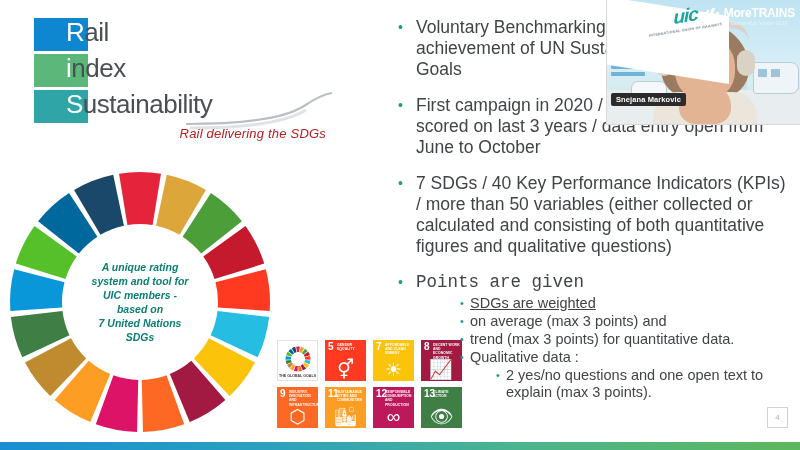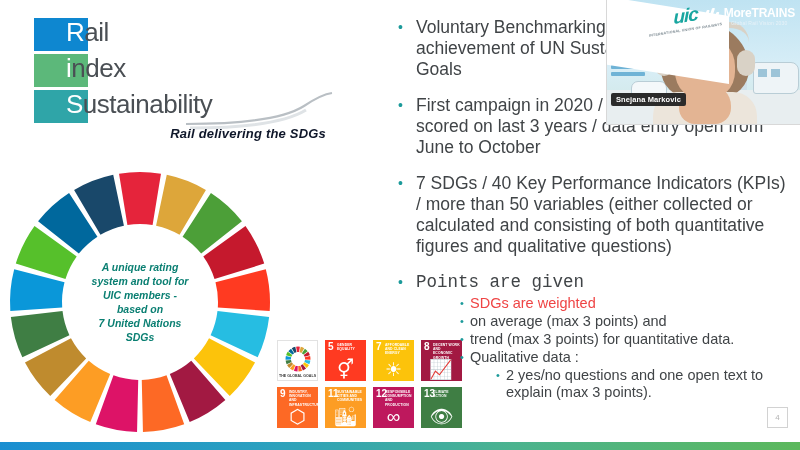--- a/index.html
+++ b/index.html
@@ -18,21 +18,21 @@
     position:absolute;top:-5px;left:32px;
     font-size:26px;font-weight:normal;letter-spacing:-0.5px;
     color:#4a4f54;line-height:38px;white-space:nowrap;
   }
   .logo-word .cap{color:#ffffff;}
   #logo-row-1 .logo-swatch{background:#0e87d0;}
   #logo-row-2 .logo-swatch{background:#2fa5a8;}
   #logo-row-3 .logo-swatch{background:#5cb87a;}
   #logo-tagline{
     position:absolute;right:8px;top:108px;
-    font-size:13px;font-style:italic;font-weight:bold;color:#0f172a;
+    font-size:13px;font-style:italic;font-weight:normal;color:#b91c1c;
     letter-spacing:0.2px;
   }
   #logo-swoosh{position:absolute;left:150px;top:72px;}
 
   
   #sdg-wheel{position:absolute;left:6px;top:168px;width:268px;height:268px;}
   #wheel-center-text{
     position:absolute;left:50%;top:50%;transform:translate(-50%,-50%);
     width:128px;text-align:center;
     font-size:10.5px;line-height:14px;font-weight:bold;font-style:italic;
@@ -279,21 +279,21 @@
           <span class="txt" style="color: rgb(64, 68, 71);">7 SDGs / 40 Key Performance Indicators (KPIs) / more than 50 variables (either collected or calculated and consisting of both quantitative figures and qualitative questions)</span>
         </div>
         <div class="bullet" style="margin-bottom: 0px;">
           <span class="dot" style="color: rgb(27, 154, 154);">•</span>
           <span class="txt" style="color: rgb(64, 68, 71); font-family: Liberation Mono, monospace;">Points are given</span>
         </div>
       </div>
     <div id="sub-block">
         <div class="sub">
           <span class="dot" style="color: rgb(27, 154, 154);">•</span>
-          <span style="color: #ef4444; flex: 1 1 0%;">SDGs are weighted</span>
+          <span style="color: #404040; flex: 1 1 0%; text-decoration: underline;">SDGs are weighted</span>
         </div>
         <div class="sub">
           <span class="dot" style="color: rgb(27, 154, 154);">•</span>
           <span style="color: rgb(64, 68, 71); flex: 1 1 0%;">on average (max 3 points) and</span>
         </div>
         <div class="sub">
           <span class="dot" style="color: rgb(27, 154, 154);">•</span>
           <span style="color: rgb(64, 68, 71); flex: 1 1 0%;">trend (max 3 points) for quantitative data.</span>
         </div>
         <div class="sub">

